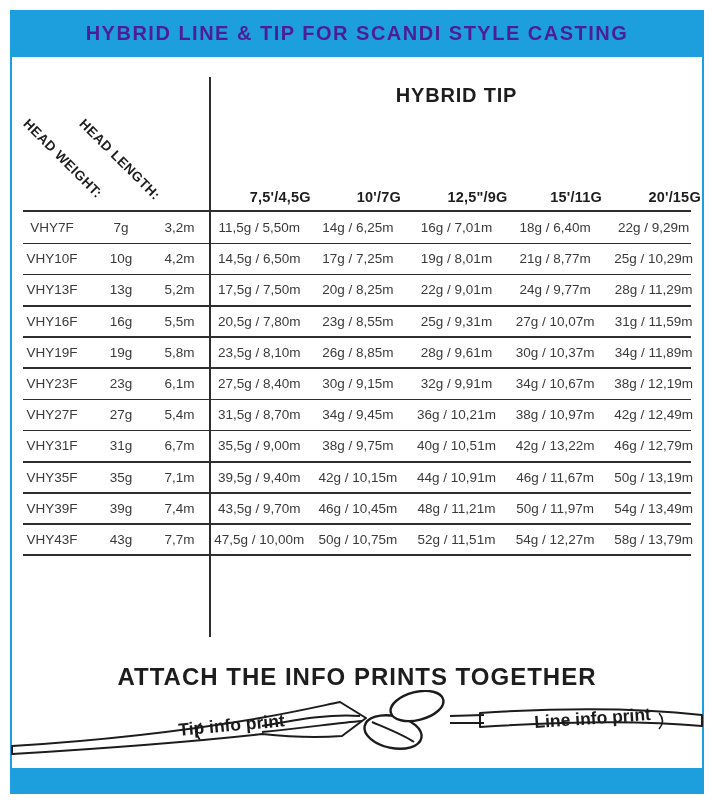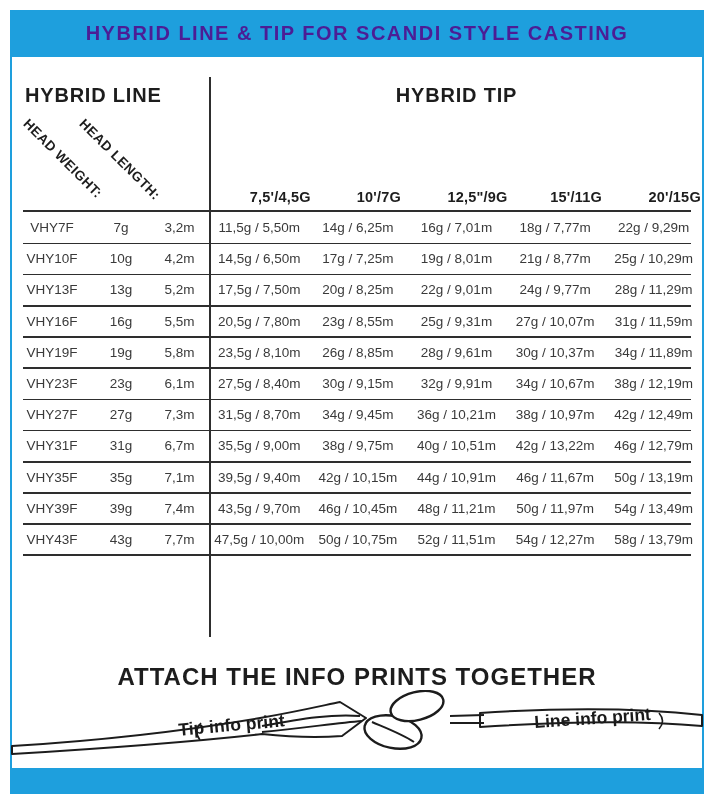--- a/index.html
+++ b/index.html
@@ -70,21 +70,20 @@
 <body>
 
 <div class="page">
 
   <div class="frame"></div>
 
   <div class="banner">
     <span>HYBRID LINE &amp; TIP FOR SCANDI STYLE CASTING</span>
   </div>
 
-  <div class="section-h hl-h">HYBRID LINE</div>
   <div class="section-h ht-h">HYBRID TIP</div>
 
   <div class="diag diag-w">HEAD WEIGHT:</div>
   <div class="diag diag-l">HEAD LENGTH:</div>
 
   <div class="tip-cols">
     <span>7,5'/4,5G</span>
     <span>10'/7G</span>
     <span>12,5"/9G</span>
     <span>15'/11G</span>
@@ -95,21 +94,21 @@
   <div class="vdivider"></div>
 
   <div class="rows" id="rows">
       <div class="row">
         <span class="cell c-model">VHY7F</span>
         <span class="cell c-weight">7g</span>
         <span class="cell c-length">3,2m</span>
         <span class="cell c-tip">11,5g / 5,50m</span>
         <span class="cell c-tip">14g / 6,25m</span>
         <span class="cell c-tip">16g / 7,01m</span>
-        <span class="cell c-tip">18g / 7,77m</span>
+        <span class="cell c-tip">18g / 6,40m</span>
         <span class="cell c-tip">22g / 9,29m</span>
       </div>
       <div class="row">
         <span class="cell c-model">VHY10F</span>
         <span class="cell c-weight">10g</span>
         <span class="cell c-length">4,2m</span>
         <span class="cell c-tip">14,5g / 6,50m</span>
         <span class="cell c-tip">17g / 7,25m</span>
         <span class="cell c-tip">19g / 8,01m</span>
         <span class="cell c-tip">21g / 8,77m</span>
@@ -151,21 +150,21 @@
         <span class="cell c-length">6,1m</span>
         <span class="cell c-tip">27,5g / 8,40m</span>
         <span class="cell c-tip">30g / 9,15m</span>
         <span class="cell c-tip">32g / 9,91m</span>
         <span class="cell c-tip">34g / 10,67m</span>
         <span class="cell c-tip">38g / 12,19m</span>
       </div>
       <div class="row">
         <span class="cell c-model">VHY27F</span>
         <span class="cell c-weight">27g</span>
-        <span class="cell c-length">7,3m</span>
+        <span class="cell c-length">5,4m</span>
         <span class="cell c-tip">31,5g / 8,70m</span>
         <span class="cell c-tip">34g / 9,45m</span>
         <span class="cell c-tip">36g / 10,21m</span>
         <span class="cell c-tip">38g / 10,97m</span>
         <span class="cell c-tip">42g / 12,49m</span>
       </div>
       <div class="row">
         <span class="cell c-model">VHY31F</span>
         <span class="cell c-weight">31g</span>
         <span class="cell c-length">6,7m</span>

